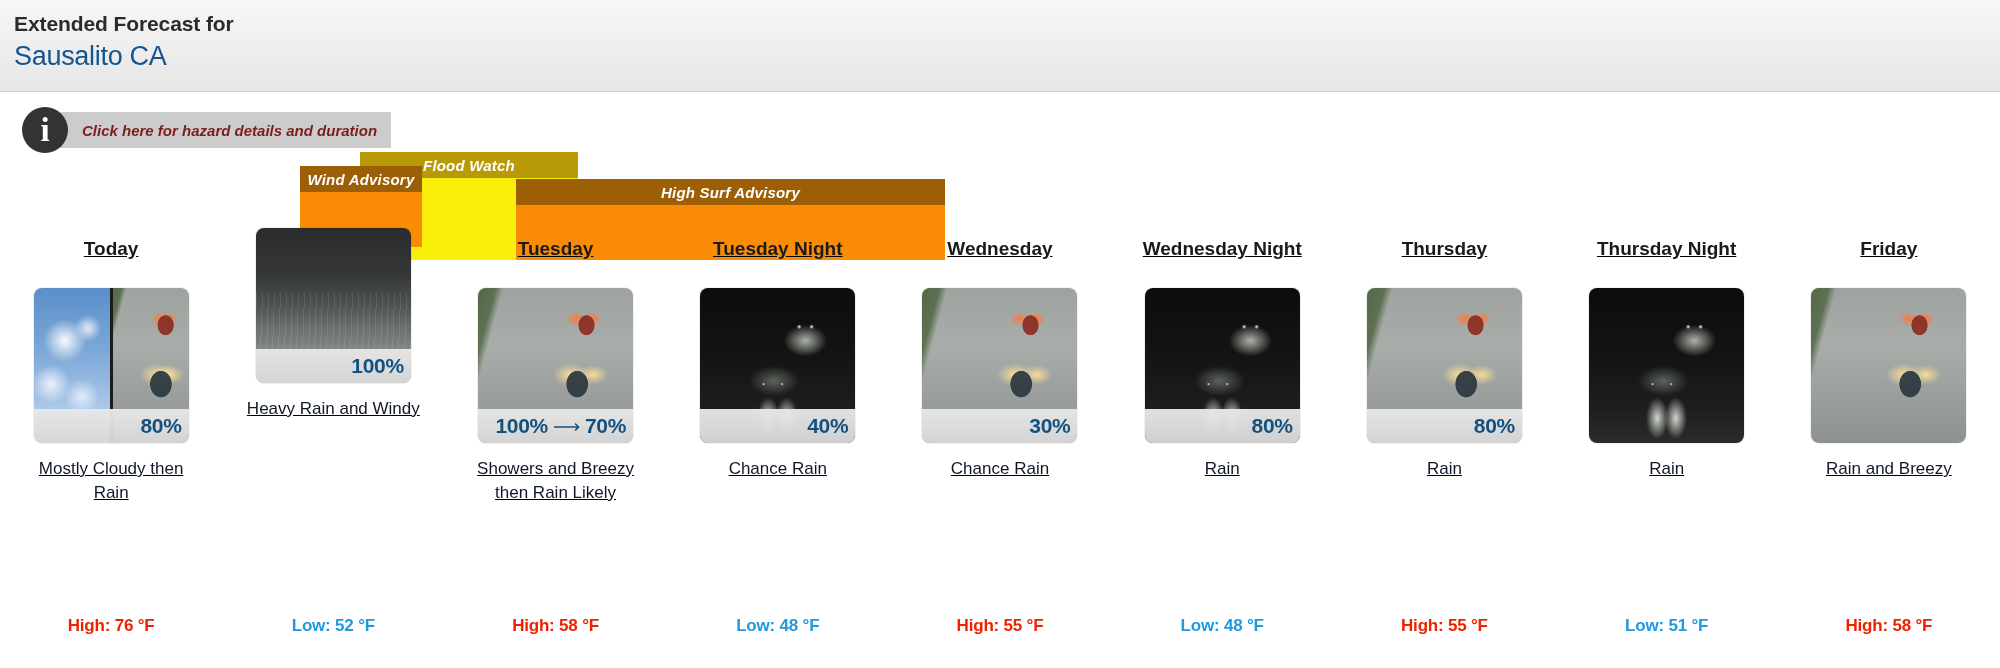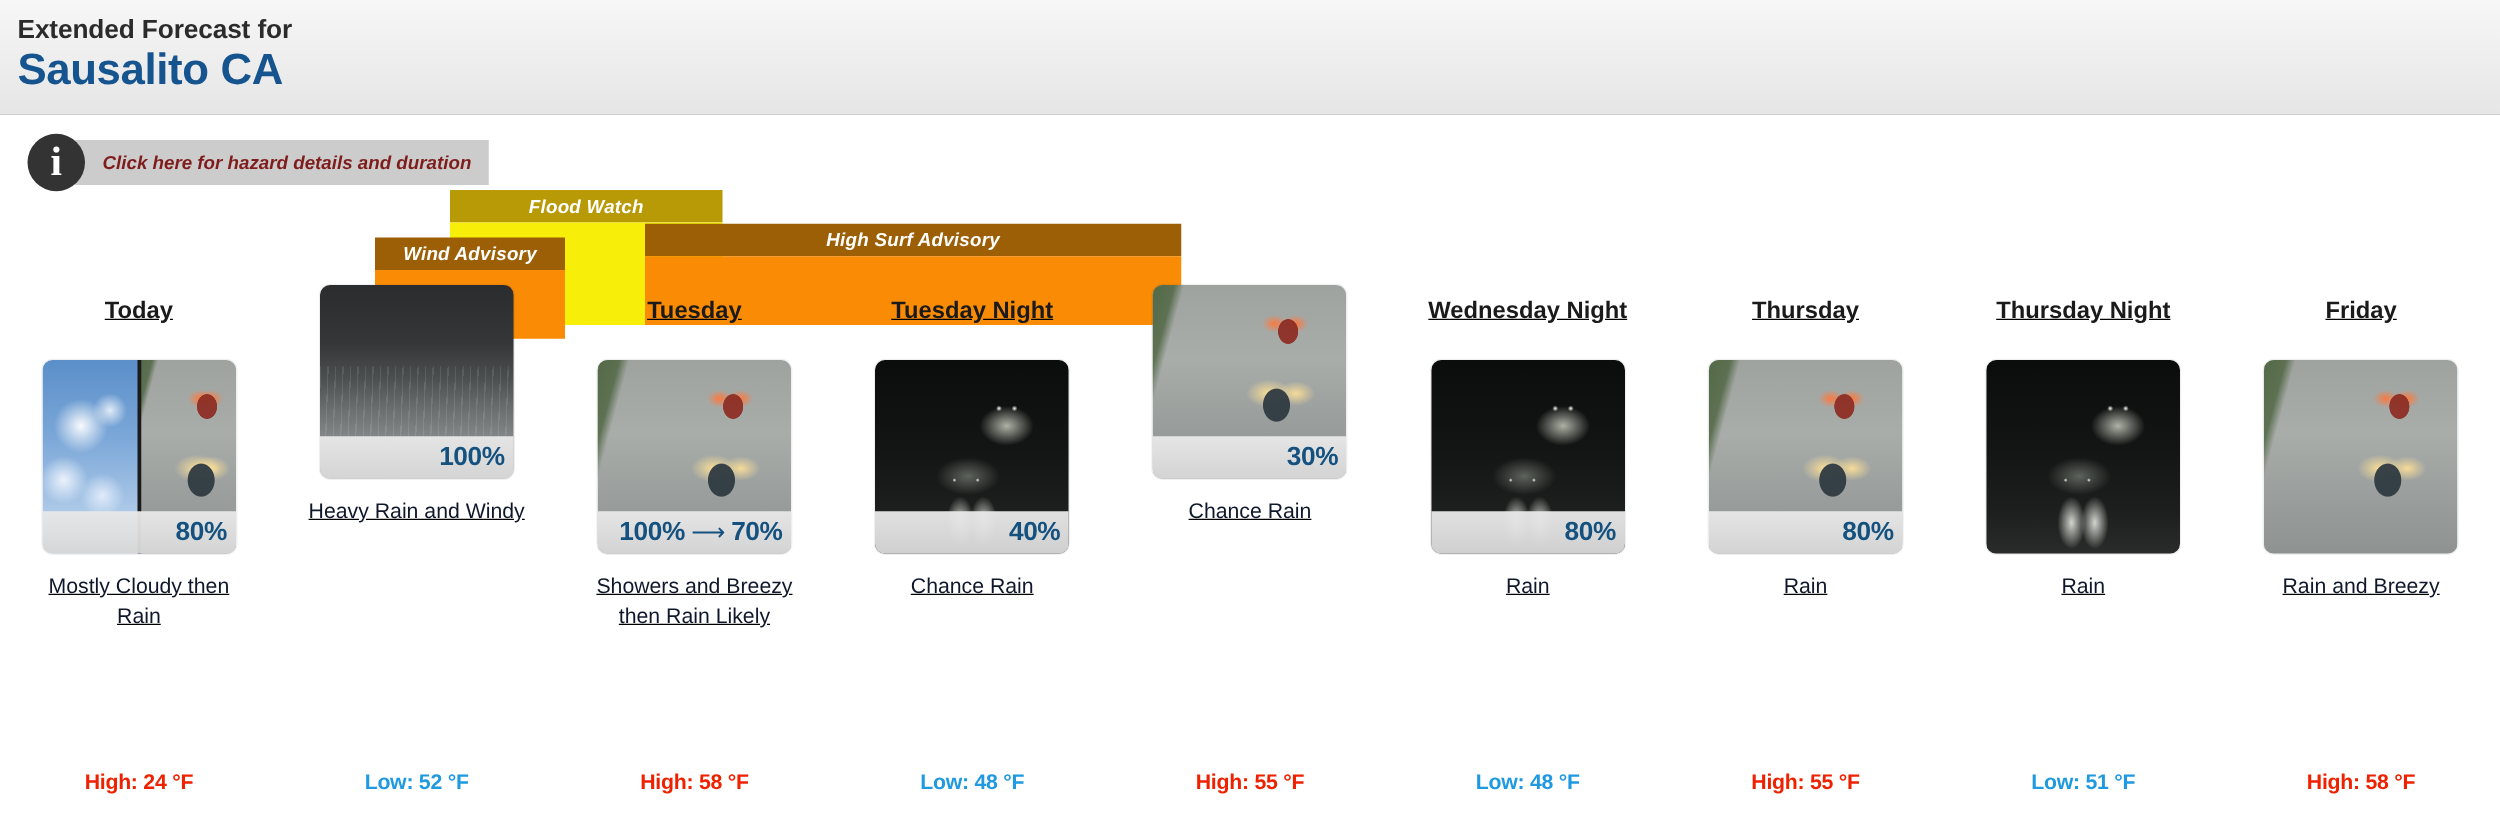--- a/index.html
+++ b/index.html
@@ -16,21 +16,21 @@
     position: absolute; left: 0; top: 0; width: 2000px; height: 92px;
     background: linear-gradient(to bottom, #f7f7f7 0%, #efefef 45%, #e6e6e6 100%);
     border-bottom: 1px solid #cfcfcf;
     padding: 11px 0 0 14px;
   }
   .header .line1 {
     font-size: 21px; font-weight: bold; color: #2b2b2b; letter-spacing: -0.1px;
     line-height: 26px;
   }
   .header .line2 {
-    font-size: 35px; font-weight: bold; color: #15548f; letter-spacing: -0.3px;
+    font-size: 27px; font-weight: normal; color: #15548f; letter-spacing: -0.3px;
     line-height: 34px; margin-top: 2px;
   }
 
   
   .info-banner {
     position: absolute; left: 22px; top: 108px;
     display: flex; align-items: center; height: 44px;
   }
   .info-icon {
     width: 46px; height: 46px; border-radius: 50%;
@@ -183,21 +183,21 @@
   <div class="info-banner">
     <div class="info-icon">i</div>
     <div class="info-pill">Click here for hazard details and duration</div>
   </div>
 
   <div class="hazard-layer" id="hazard-layer">
       <div class="hazard" style="left: 360px; top: 138px; width: 218px; height: 122px;">
         <div class="hz-title" style="background: rgb(184, 154, 7);">Flood Watch</div>
         <div class="hz-body" style="background: rgb(247, 239, 9);"></div>
       </div>
-      <div class="hazard" style="left: 300px; top: 176px; width: 152px; height: 95px;">
+      <div class="hazard" style="left: 300px; top: 152px; width: 122px; height: 95px;">
         <div class="hz-title" style="background: rgb(156, 95, 6);">Wind Advisory</div>
         <div class="hz-body" style="background: rgb(250, 140, 5);"></div>
       </div>
       <div class="hazard" style="left: 500px; top: 165px; width: 445px; height: 95px; padding-left: 16px;">
         <div class="hz-title" style="background: rgb(156, 95, 6);">High Surf Advisory</div>
         <div class="hz-body" style="background: rgb(250, 140, 5);"></div>
       </div>
     </div>
 
   <div class="grid" id="grid">
@@ -207,21 +207,21 @@
           <div class="art-split">
             <div class="half-l art-partlycloudy"></div>
             <div class="half-r art-rainroad"></div>
           </div>
           <div class="split-divider"></div>
           <div class="pop-bar">
             <span>80%</span>
           </div>
         </div>
         <div class="cond">Mostly Cloudy then Rain</div>
-        <div class="temp high">High: 24 °F</div>
+        <div class="temp high">High: 76 °F</div>
       </div>
       <div class="col">
         <div class="icon-wrap">
           <div class="icon-art art-heavyrain"></div>
           <div class="pop-bar">
             <span>100%</span>
           </div>
         </div>
         <div class="cond">Heavy Rain and Windy</div>
         <div class="temp low">Low: 52 °F</div>
@@ -244,20 +244,21 @@
         <div class="icon-wrap">
           <div class="icon-art art-nightrain"></div>
           <div class="pop-bar">
             <span>40%</span>
           </div>
         </div>
         <div class="cond">Chance Rain</div>
         <div class="temp low">Low: 48 °F</div>
       </div>
       <div class="col">
+        <div class="day-name">Wednesday</div>
         <div class="icon-wrap">
           <div class="icon-art art-rainroad"></div>
           <div class="pop-bar">
             <span>30%</span>
           </div>
         </div>
         <div class="cond">Chance Rain</div>
         <div class="temp high">High: 55 °F</div>
       </div>
       <div class="col">

